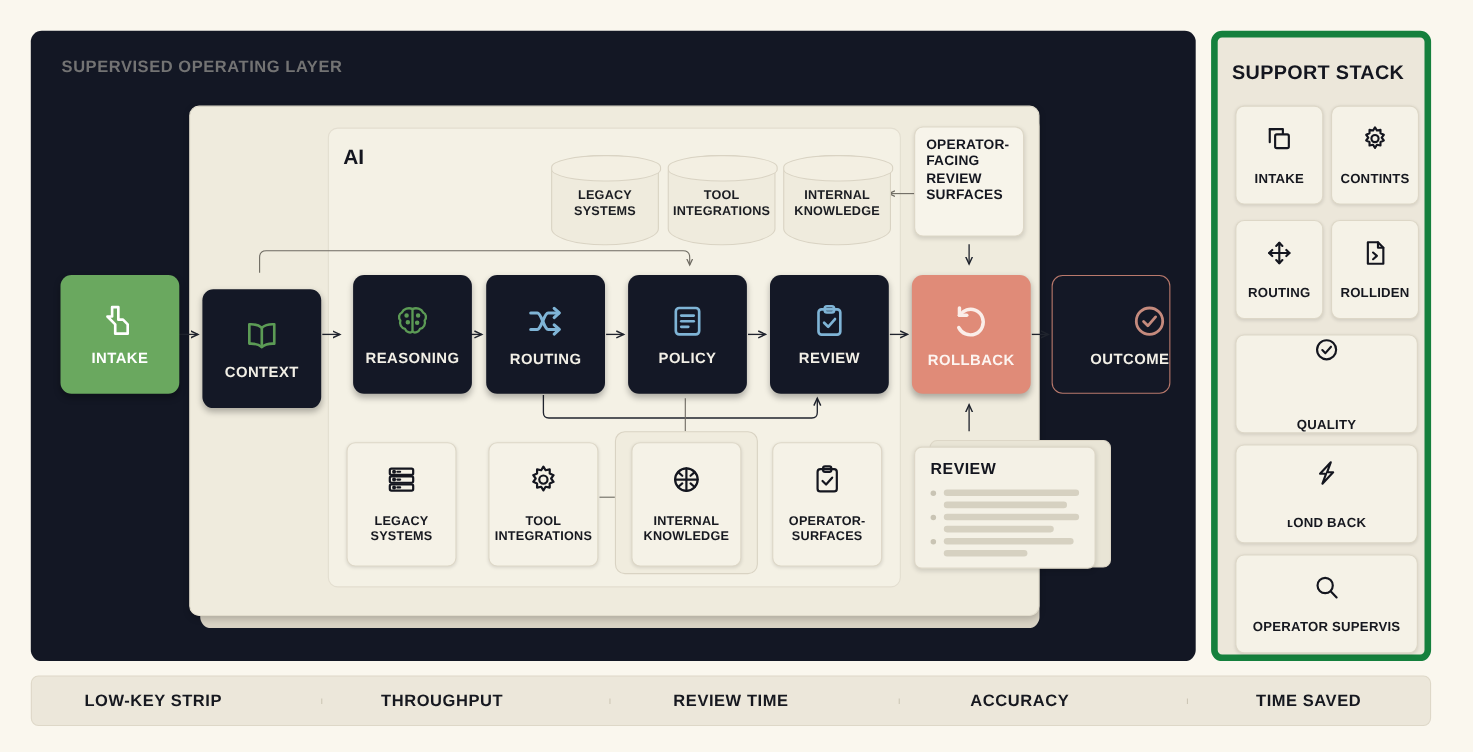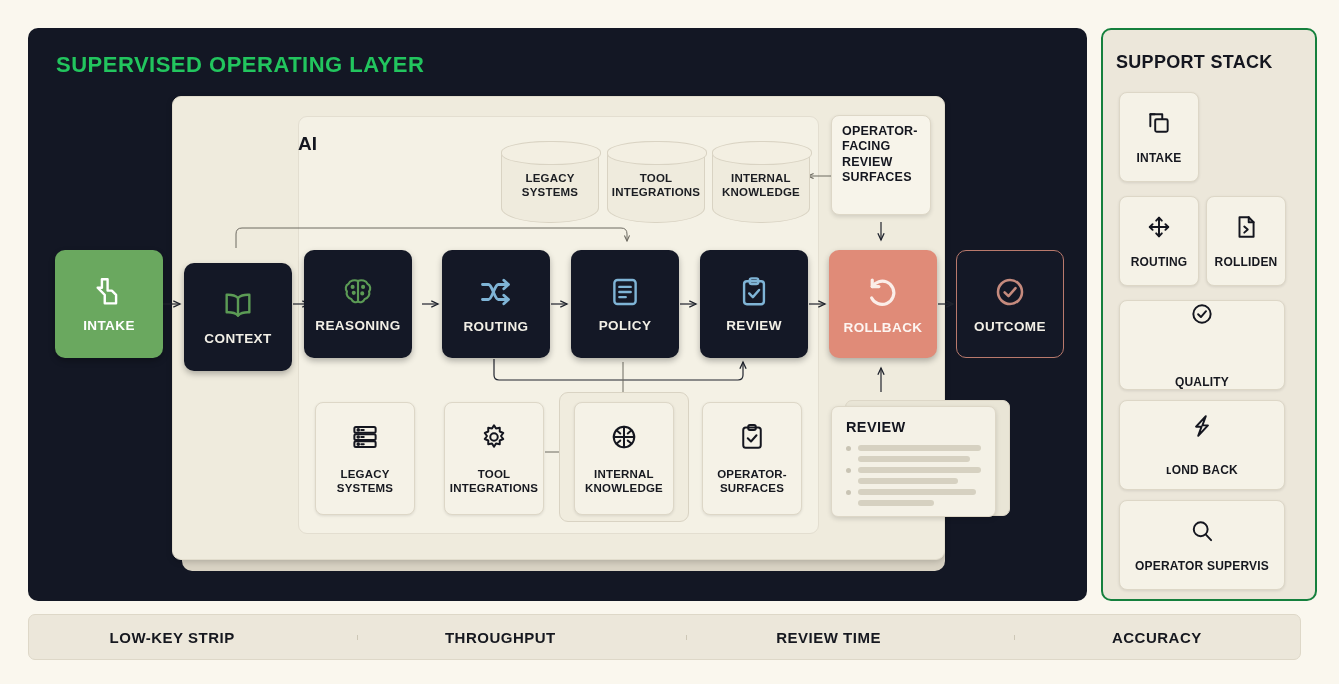--- a/index.html
+++ b/index.html
@@ -15,22 +15,22 @@
   
   .stage {
     position: absolute;
     left: 28px; top: 28px;
     width: 1059px; height: 573px;
     background: #131724;
     border-radius: 10px;
   }
   .stage-title {
     position: absolute; left: 28px; top: 24px;
-    font-size: 22px; font-weight: bold; letter-spacing: .5px;
-    color: #22c55e;
+    font-size: 15px; font-weight: bold; letter-spacing: .5px;
+    color: #737373;
   }
 
   
   .panel-shadow {
     position: absolute;
     left: 182px; top: 105px;
     width: 763px; height: 466px;
     background: #d8d2c3;
     border-radius: 10px;
   }
@@ -45,21 +45,21 @@
   }
   .panel-inner {
     position: absolute;
     left: 298px; top: 116px;
     width: 521px; height: 418px;
     background: #f4f1e5;
     border-radius: 9px;
     border: 1px solid #e3ded0;
   }
   .panel-inner-label {
-    position: absolute; left: 298px; top: 133px;
+    position: absolute; left: 312px; top: 133px;
     font-size: 19px; font-weight: bold; color: #14161f;
   }
 
   
   .node {
     position: absolute;
     width: 108px; height: 108px;
     border-radius: 10px;
     background: #141826;
     display: flex; flex-direction: column;
@@ -72,20 +72,21 @@
     color: #f2efe6; text-align: center; line-height: 1.1;
   }
   .node.green { background: #6aa85f; }
   .node.green .lbl { color: #ffffff; }
   .node.salmon { background: #e08b78; }
   .node.salmon .lbl { color: #fdf5f1; }
   .node.outline {
     background: #141826;
     border: 1.5px solid #b9796c;
     box-shadow: none;
+    align-items: flex-end;
   }
   .node svg { display: block; }
 
   
   .cyl {
     position: absolute;
     width: 98px; height: 82px;
     background: #efebdd;
     border: 1px solid #d9d3c3;
     border-radius: 48px / 15px;
@@ -170,23 +171,23 @@
   }
   .rrow { display: flex; align-items: center; gap: 7px; margin-bottom: 5px; }
   .rdot { width: 5px; height: 5px; border-radius: 50%; background: #c9c4b4; flex: none; }
   .rbar { height: 6px; border-radius: 3px; background: #d6d1c1; }
   .rsub { margin-left: 12px; margin-bottom: 5px; }
 
   
   .support {
     position: absolute;
     left: 1101px; top: 28px;
-    width: 216px; height: 573px;
+    width: 200px; height: 573px;
     background: #ece7da;
-    border: 2px solid #15803d;
+    border: 6px solid #15803d;
     border-radius: 10px;
   }
   .support-title {
     position: absolute; left: 13px; top: 22px;
     font-size: 18px; font-weight: bold; color: #14161f;
     letter-spacing: .3px;
   }
   .tile {
     position: absolute;
     background: #f5f2e7;
@@ -298,21 +299,21 @@
   <div class="node" style="left:184px; top:263px;">
     <span>
       <svg width="34" height="34" viewBox="0 0 24 24" fill="none" stroke="#5c9b55" stroke-width="1.7" stroke-linecap="round" stroke-linejoin="round">
         <path d="M12 7 C10 5.2 7.4 4.6 4 4.8 L4 17.2 C7.4 17 10 17.6 12 19.4 C14 17.6 16.6 17 20 17.2 L20 4.8 C16.6 4.6 14 5.2 12 7 Z"></path>
         <path d="M12 7 L12 19.4"></path>
       </svg>
     </span>
     <span class="lbl">CONTEXT</span>
   </div>
 
-  <div class="node" style="left:304px; top:250px;">
+  <div class="node" style="left:321px; top:250px;">
     <span>
       <svg width="34" height="34" viewBox="0 0 24 24" fill="none" stroke="#5c9b55" stroke-width="1.5" stroke-linecap="round" stroke-linejoin="round">
         <path d="M12 4.2 C9.6 3 6.2 4 5.2 6.4 C3.2 7.2 2.8 10 4.2 11.6 C3.4 13.8 4.8 16.4 7.2 16.9 C8 19 10.6 20 12 18.6"></path>
         <path d="M12 4.2 C14.4 3 17.8 4 18.8 6.4 C20.8 7.2 21.2 10 19.8 11.6 C20.6 13.8 19.2 16.4 16.8 16.9 C16 19 13.4 20 12 18.6"></path>
         <path d="M12 4.2 L12 18.6"></path>
         <circle cx="8.2" cy="8.4" r="0.7" fill="#5c9b55"></circle>
         <circle cx="9" cy="12.6" r="0.7" fill="#5c9b55"></circle>
         <circle cx="15.6" cy="8.4" r="0.7" fill="#5c9b55"></circle>
         <circle cx="15" cy="13" r="0.7" fill="#5c9b55"></circle>
       </svg>
@@ -464,20 +465,29 @@
       <span>
         <svg width="26" height="26" viewBox="0 0 24 24" fill="none" stroke="#14161f" stroke-width="1.8" stroke-linecap="round" stroke-linejoin="round">
           <path d="M8 4 L4 4 L4 15"></path>
           <path d="M4 4 L15 4 L15 8"></path>
           <rect x="8.5" y="8.5" width="11.5" height="11.5" rx="1.4"></rect>
         </svg>
       </span>
       <span class="tl">INTAKE</span>
     </div>
 
+    <div class="tile small" style="left:103px; top:62px;">
+      <span>
+        <svg width="26" height="26" viewBox="0 0 24 24" fill="none" stroke="#14161f" stroke-width="1.8" stroke-linecap="round" stroke-linejoin="round">
+          <circle cx="12" cy="12" r="3"></circle>
+          <path d="M12 2.6 L13.6 5.2 L16.6 4.6 L16.6 7.6 L19.4 8.8 L17.6 11.2 L19.4 13.6 L16.6 14.8 L16.6 17.8 L13.6 17.2 L12 19.8 L10.4 17.2 L7.4 17.8 L7.4 14.8 L4.6 13.6 L6.4 11.2 L4.6 8.8 L7.4 7.6 L7.4 4.6 L10.4 5.2 Z"></path>
+        </svg>
+      </span>
+      <span class="tl">CONTINTS</span>
+    </div>
 
     <div class="tile small" style="left:16px; top:166px;">
       <span>
         <svg width="26" height="26" viewBox="0 0 24 24" fill="none" stroke="#14161f" stroke-width="1.8" stroke-linecap="round" stroke-linejoin="round">
           <line x1="12" y1="3.5" x2="12" y2="20.5"></line>
           <line x1="3.5" y1="12" x2="20.5" y2="12"></line>
           <path d="M9.4 6.1 L12 3.5 L14.6 6.1"></path>
           <path d="M9.4 17.9 L12 20.5 L14.6 17.9"></path>
           <path d="M6.1 9.4 L3.5 12 L6.1 14.6"></path>
           <path d="M17.9 9.4 L20.5 12 L17.9 14.6"></path>
@@ -525,15 +535,16 @@
       </span>
       <span class="tl">OPERATOR SUPERVIS</span>
     </div>
   </div>
 
   <div class="strip">
     <div class="strip-cell">LOW-KEY STRIP</div>
     <div class="strip-cell">THROUGHPUT</div>
     <div class="strip-cell">REVIEW TIME</div>
     <div class="strip-cell">ACCURACY</div>
+    <div class="strip-cell">TIME SAVED</div>
   </div>
 
 </div>
 
 </body></html>

